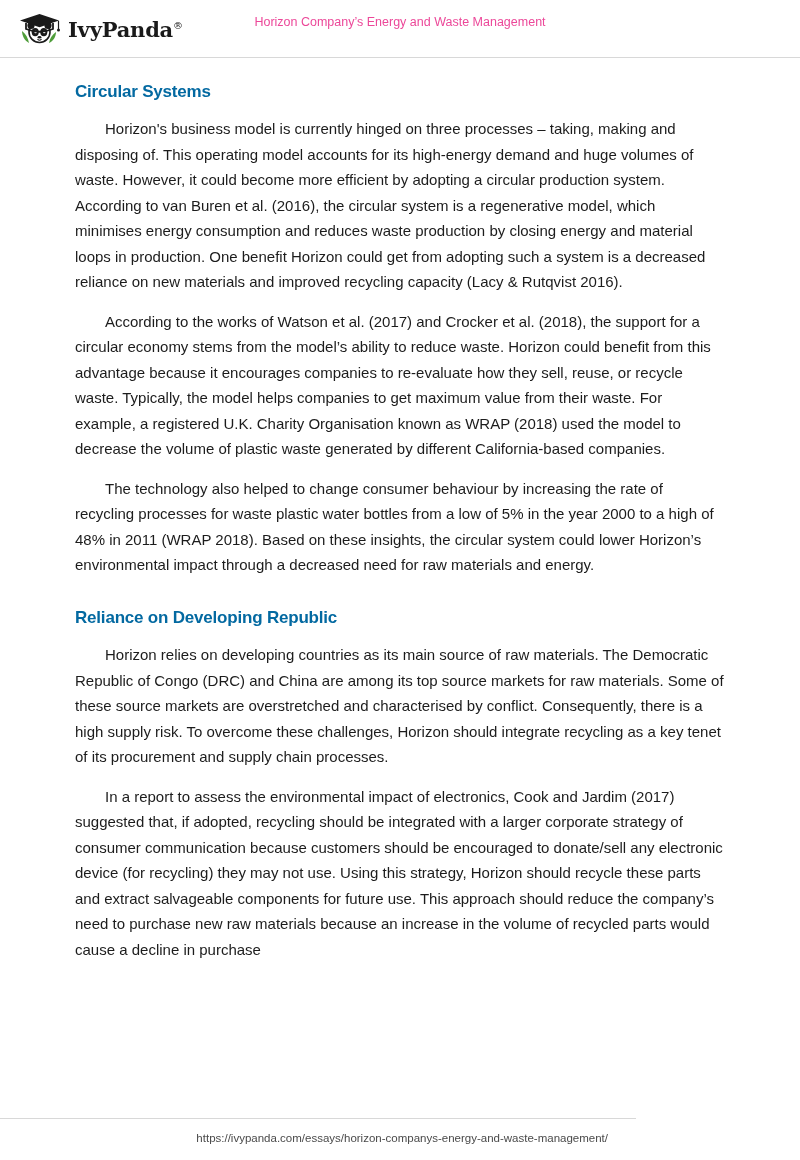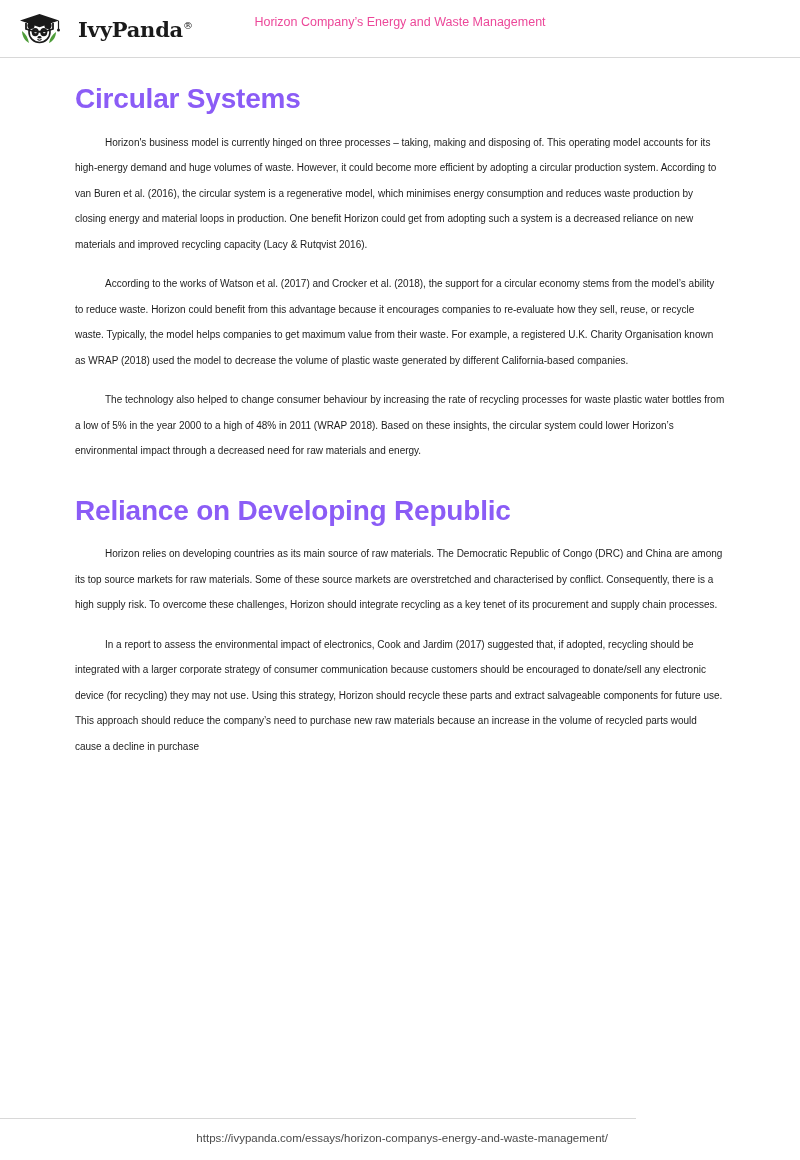--- a/index.html
+++ b/index.html
@@ -31,21 +31,21 @@
     height: 58px;
     border-bottom: 1px solid #d8d8d8;
     box-sizing: border-box;
   }
   .brand {
     position: absolute;
     left: 18px;
     top: 12px;
     display: flex;
     align-items: center;
-    gap: 16px;
+    gap: 6px;
     text-decoration: none;
   }
   .brand-logo {
     width: 44px;
     height: 34px;
     position: relative;
     display: block;
   }
   .brand-text {
     font-family: "DejaVu Serif", serif;
@@ -75,32 +75,32 @@
   
   .content {
     position: absolute;
     top: 58px;
     left: 0;
     width: 800px;
     padding: 0 75px 0 75px;
     box-sizing: border-box;
   }
   h2.section-title {
-    font-size: 28px;
+    font-size: 17px;
     font-weight: bold;
-    color: #8b5cf6;
+    color: #0369a1;
     margin: 24px 0 14px 0;
     line-height: 1.2;
     letter-spacing: -0.2px;
   }
   h2.section-title.second {
     margin-top: 30px;
   }
   p.para {
-    font-size: 10px;
+    font-size: 15px;
     line-height: 25.5px;
     color: #1c1c1c;
     margin: 14px 0 13px 0;
     text-indent: 30px;
     text-align: left;
   }
 
   
   .footer {
     position: absolute;

